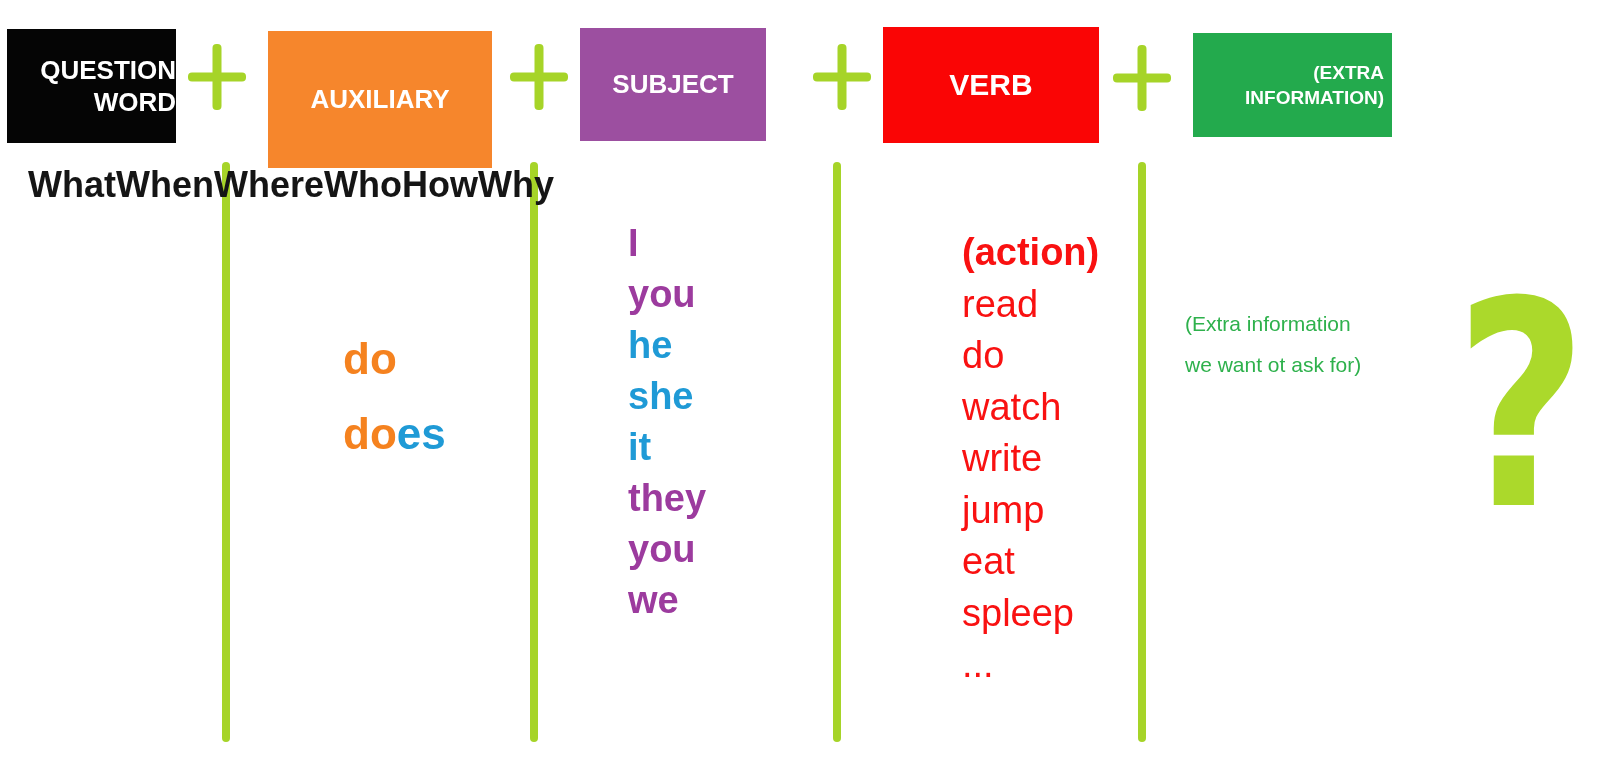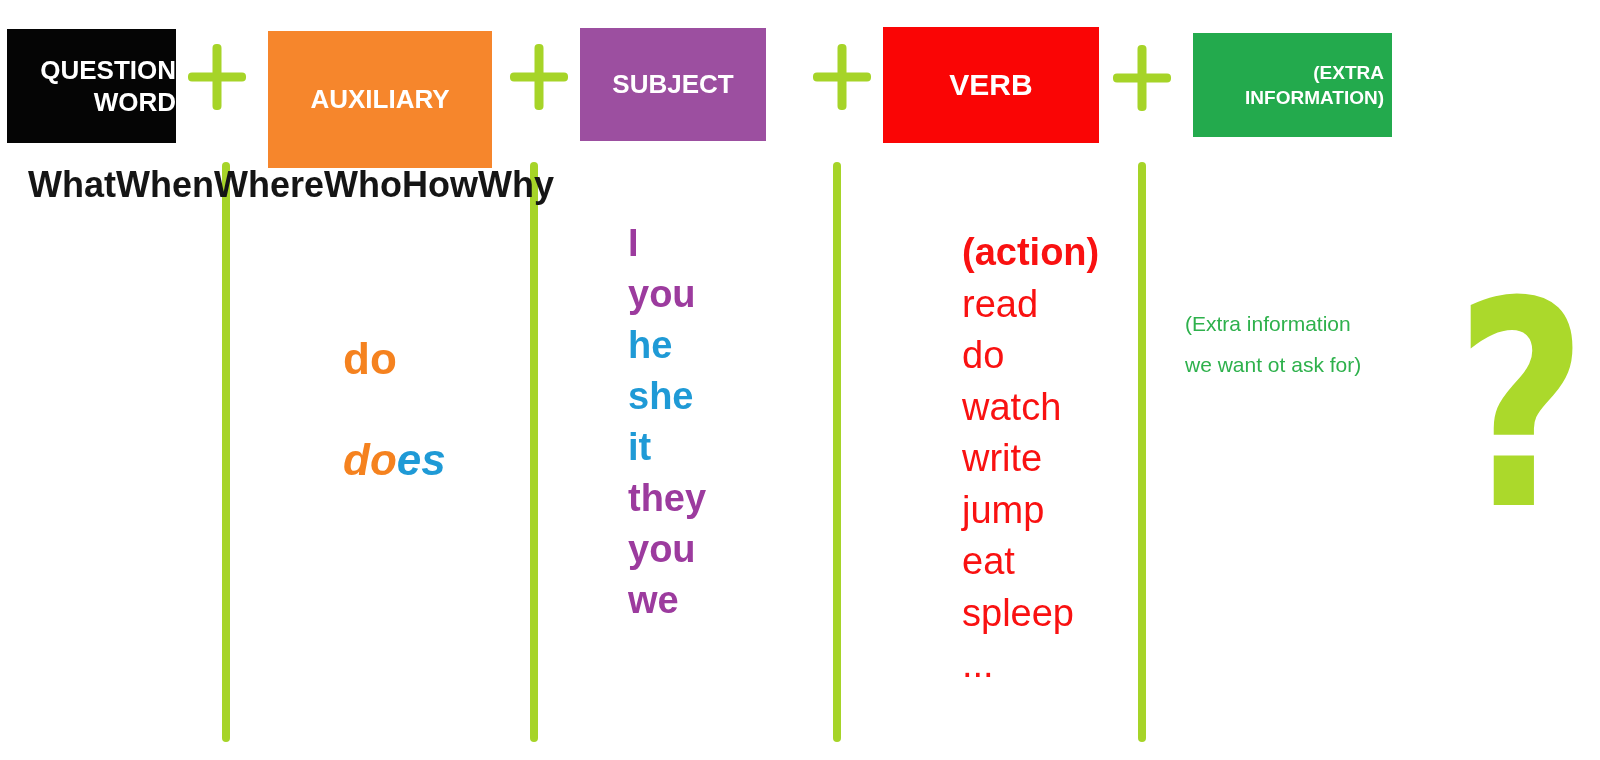--- a/index.html
+++ b/index.html
@@ -40,21 +40,21 @@
   #vline-4{left:1138px;}
 
   
   .qwords{position:absolute;left:28px;top:167px;height:544px;width:180px;
           display:flex;flex-direction:row;justify-content:flex-start;
           font-size:36px;line-height:36px;font-weight:bold;color:var(--text_dark);}
 
   
   .aux-word{position:absolute;left:343px;font-size:44px;line-height:44px;font-weight:bold;}
   #aux-do{top:337px;color:var(--text_orange);}
-  #aux-does{top:438px;font-style:italic;}
+  #aux-does{top:412px;}
   .t-orange{color:var(--text_orange);}
   .t-blue{color:var(--text_blue);}
   .t-purple{color:var(--text_purple);}
 
   
   .subjects{position:absolute;left:628px;top:218px;font-size:38px;line-height:51px;font-weight:bold;}
 
   
   .verbs{position:absolute;left:918px;top:227px;font-size:38px;line-height:51.5px;color:var(--text_red);margin-left:44px;}
   .verbs .vheading{font-weight:bold;}

